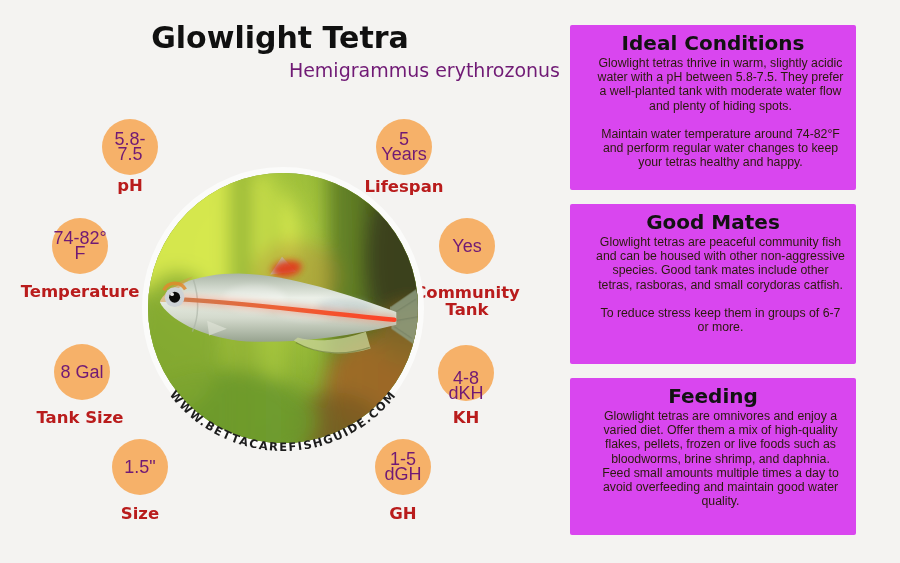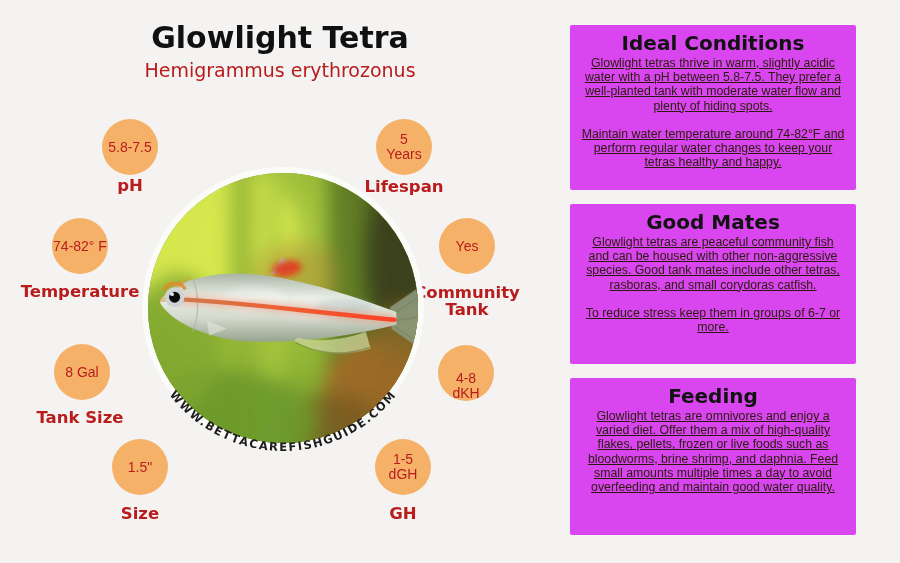--- a/index.html
+++ b/index.html
@@ -11,30 +11,30 @@
   }
   
   .header{position:absolute; left:0; top:20px; width:560px; text-align:center;}
   .title{
     font-family:"DejaVu Sans", sans-serif; font-weight:800;
     font-size:30px; line-height:36px; color:#101010; letter-spacing:0;
     margin:0;
   }
   .subtitle{
     font-family:"DejaVu Sans", sans-serif; font-weight:400;
-    font-size:19px; line-height:24px; color:#b91c1c; margin:2px 0 0 0;
+    font-size:19px; line-height:24px; color:#701a75; margin:2px 0 0 0;text-align:right;
   }
   
   .stat-circle{
     position:absolute; width:56px; height:56px; border-radius:50%;
     background:#F6B169; display:flex; align-items:center; justify-content:center;
     text-align:center;
   }
   .stat-value{
-    font-size:14px; line-height:15px; color:#b91c1c; white-space:pre-line;
+    font-size:18px; line-height:15px; color:#701a75; white-space:pre-line;
   }
   .stat-label{
     position:absolute; width:180px; text-align:center;
     font-family:"DejaVu Sans", sans-serif; font-weight:700;
     font-size:16.5px; line-height:17px; color:#b91c1c; white-space:pre-line;
   }
   .pos-ph{left:102px; top:119px;}          .lbl-ph{left:40px;  top:177px;}
   .pos-lifespan{left:376px; top:119px;}    .lbl-lifespan{left:314px; top:178px;}
   .pos-temperature{left:52px; top:218px;}  .lbl-temperature{left:-10px; top:283px;}
   .pos-community{left:439px; top:218px;}   .lbl-community{left:377px; top:284px;}
@@ -61,22 +61,22 @@
     text-align:center; overflow:hidden;
   }
   .box-1{top:25px;  height:165px;}
   .box-2{top:204px; height:160px;}
   .box-3{top:378px; height:157px;}
   .info-heading{
     font-family:"DejaVu Sans", sans-serif; font-weight:800;
     font-size:20px; line-height:24px; color:#121212; margin:0 0 1px 0;
   }
   .info-box p{
-    margin:0 0 14px 0; font-size:12.3px; line-height:14.2px;
-    color:#2a1b0c; font-weight:400;text-decoration:underline;
+    margin:0 0 14px 15px; font-size:12.3px; line-height:14.2px;
+    color:#2a1b0c; font-weight:400;
   }
   .info-box p:empty{display:none;}
 </style>
 </head>
 <body>
 
 <div class="canvas">
 
   <div class="header">
     <h1 class="title">Glowlight Tetra</h1>
@@ -107,20 +107,21 @@
 
   <div class="stat-circle pos-tanksize">
     <span class="stat-value">8 Gal</span>
   </div>
   <div class="stat-label lbl-tanksize">Tank Size</div>
 
   <div class="stat-circle pos-kh">
     <span class="stat-value">4-8
 dKH</span>
   </div>
+  <div class="stat-label lbl-kh">KH</div>
 
   <div class="stat-circle pos-size">
     <span class="stat-value">1.5"</span>
   </div>
   <div class="stat-label lbl-size">Size</div>
 
   <div class="stat-circle pos-gh">
     <span class="stat-value">1-5
 dGH</span>
   </div>

